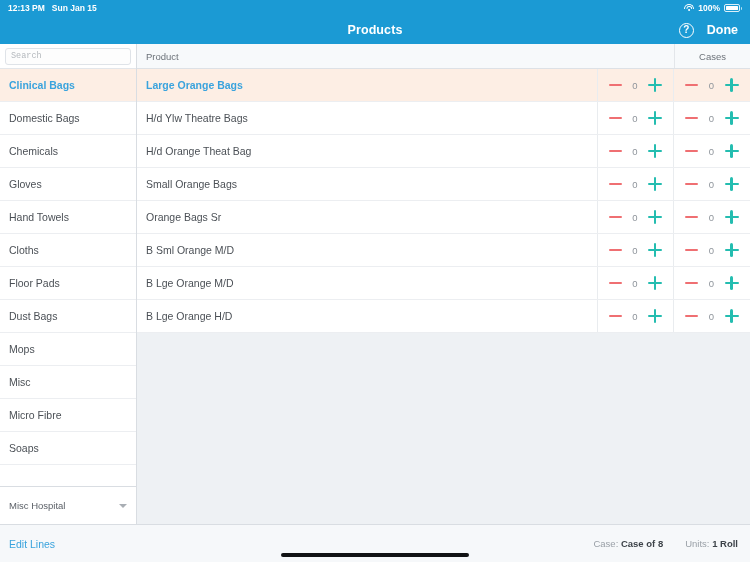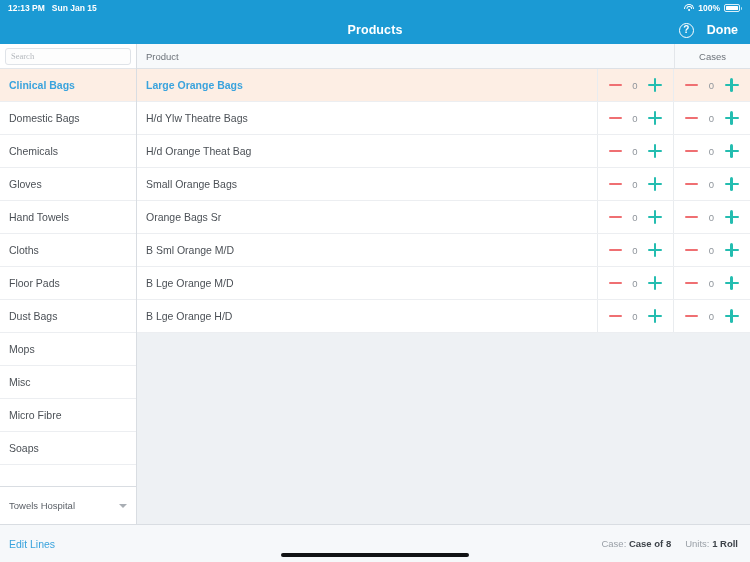--- a/index.html
+++ b/index.html
@@ -60,21 +60,21 @@
 
   
   .sidebar {
     width:137px; flex:0 0 137px; background:#ffffff;
     border-right:1px solid #d9dde2; display:flex; flex-direction:column; min-height:0;
   }
   .search-wrap { height:25px; flex:0 0 25px; display:flex; align-items:center; padding:0 5px; background:#ffffff; border-bottom:1px solid #e3e6ea; }
   .search-input {
     width:100%; height:17px; border:1px solid #dfe3e8; border-radius:3px;
     background:#fdfdfd; font-size:8.5px; color:#3a3a3a; padding:0 5px;
-    font-family:Liberation Serif, serif; outline:none;
+    font-family:Liberation Mono, monospace; outline:none;
   }
   .search-input::placeholder { color:#b4b8bd; }
   .cat-list { flex:1 1 auto; overflow:hidden; }
   .cat-item {
     height:33px; display:flex; align-items:center; padding:0 9px;
     font-size:10.5px; color:#4b5056; border-bottom:1px solid #eceef1;
     cursor:pointer; background:#fff;
   }
   .cat-item.selected { background:#fdeee4; color:#3aa3dd; font-weight:bold; }
   .sidebar-footer {
@@ -129,21 +129,21 @@
   }
   .plus::before { left:0; top:5.7px; width:14px; height:2.6px; }
   .plus::after  { top:0; left:5.7px; height:14px; width:2.6px; }
 
   
   .footer {
     flex:0 0 38px; height:38px; background:#f6f8fa; border-top:1px solid #d9dde2;
     display:flex; align-items:center; padding:0 12px 0 9px; position:relative;
   }
   .edit-lines { font-size:10.5px; color:#3aa3dd; cursor:pointer; }
-  .footer-right { margin-left:auto; display:flex; align-items:center; gap:14px; }
+  .footer-right { margin-left:auto; display:flex; align-items:center; gap:22px; }
   .fmeta { font-size:9.5px; color:#9aa0a7; white-space:nowrap; }
   .fmeta b { color:#3d4349; font-weight:bold; }
   .home-indicator {
     position:absolute; bottom:5px; left:50%; transform:translateX(-50%);
     width:188px; height:4px; background:#111214; border-radius:3px;
   }
   .footer-row { display:flex; width:100%; align-items:center; }
 </style>
 </head>
 <body>
@@ -215,21 +215,21 @@
             <span>Misc</span>
           </div>
           <div class="cat-item">
             <span>Micro Fibre</span>
           </div>
           <div class="cat-item">
             <span>Soaps</span>
           </div>
         </div>
       <div class="sidebar-footer">
-        <span class="site-name">Towels Hospital</span>
+        <span class="site-name">Misc Hospital</span>
         <span class="chev-down"></span>
       </div>
     </div>
 
     <div class="main">
       <div class="thead">
         <div class="th th-product">Product</div>
         <div class="th th-cases">Cases</div>
       </div>
       <div class="rows" id="rows">

